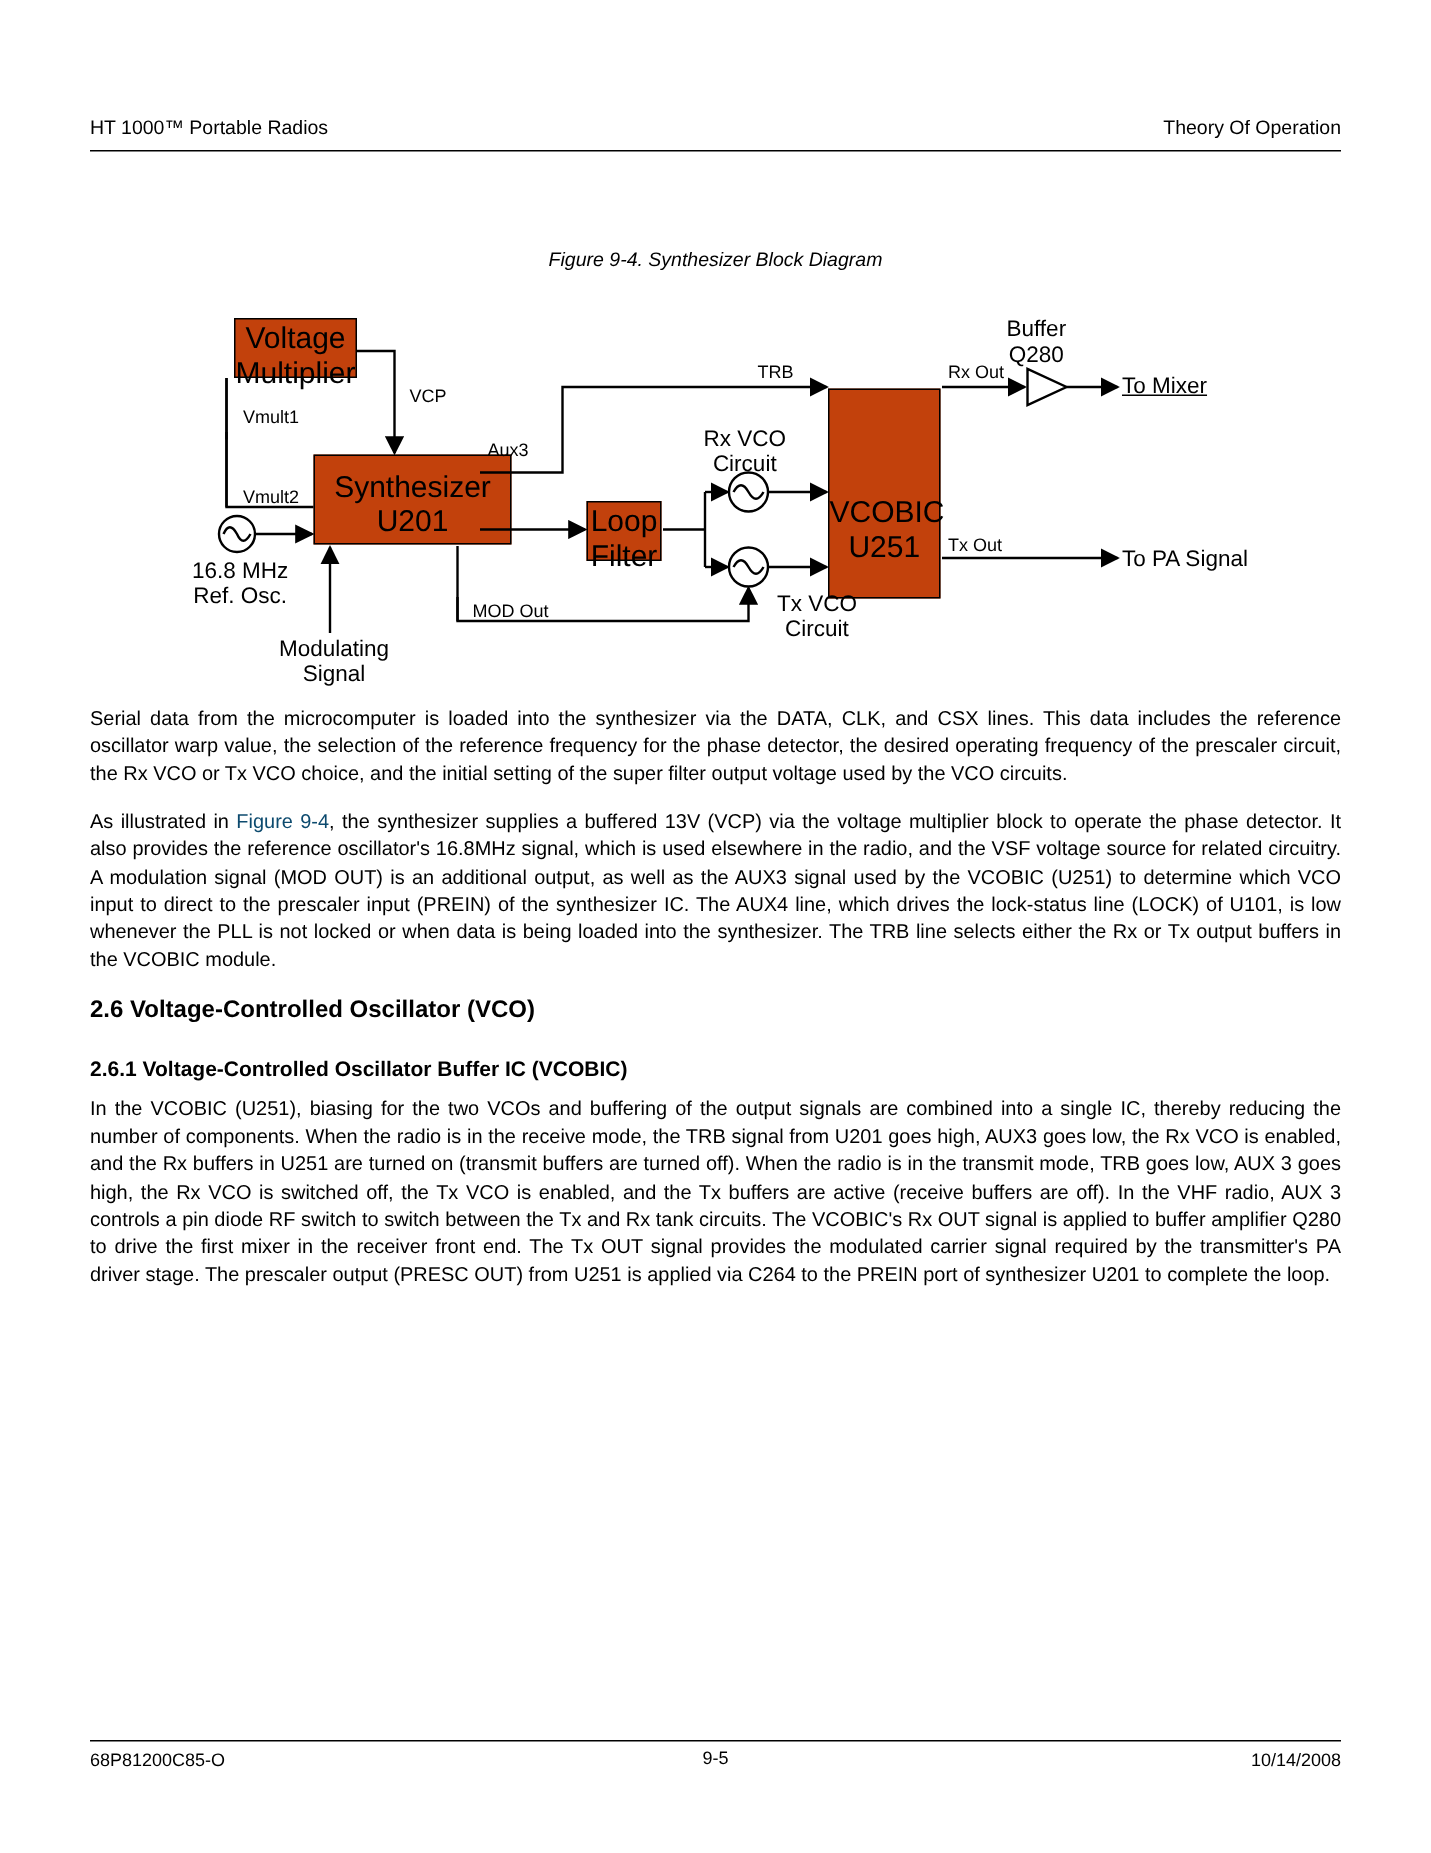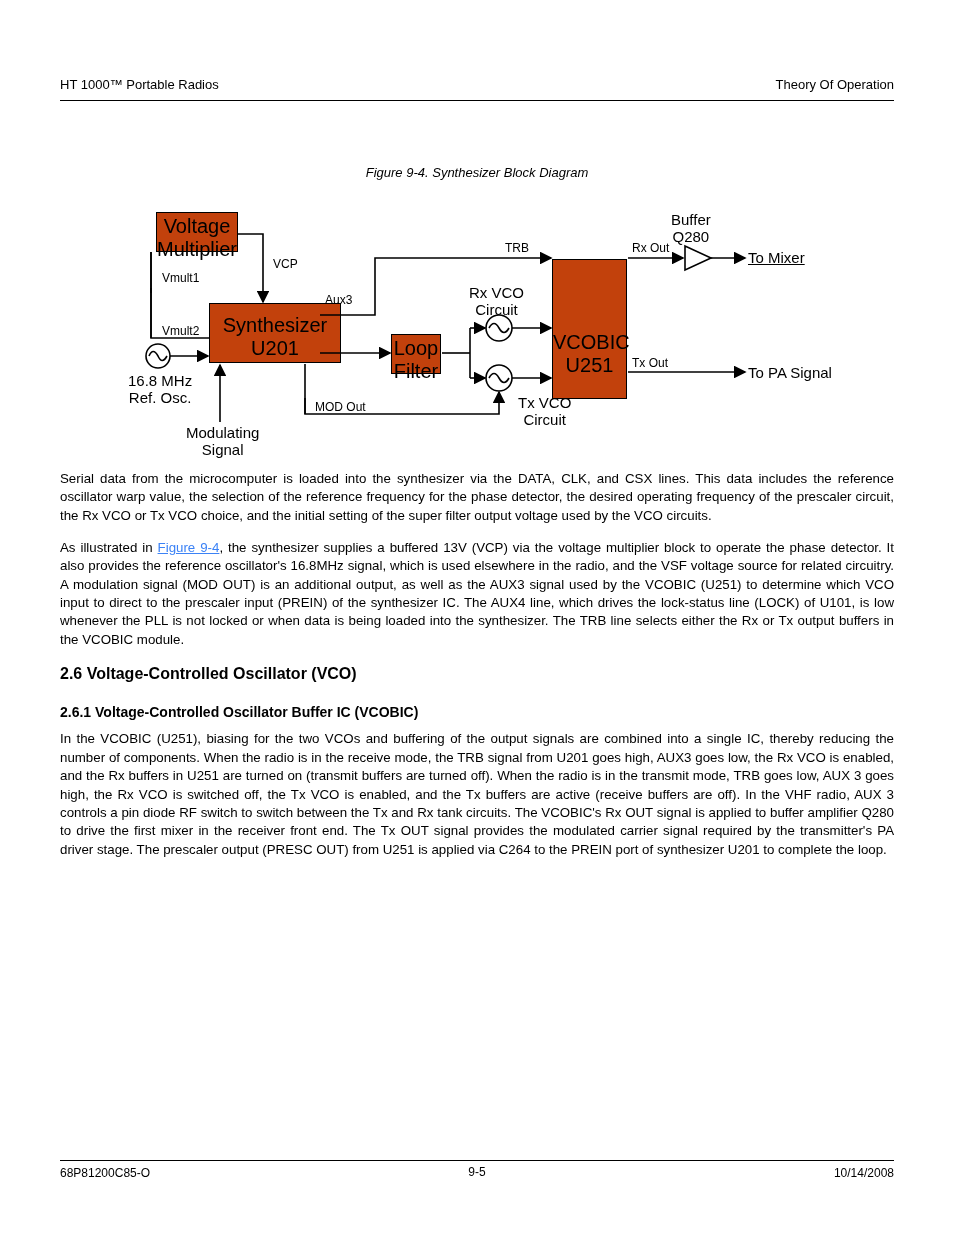--- a/index.html
+++ b/index.html
@@ -124,21 +124,21 @@
     font-size: 16px;
     font-weight: bold;
     margin-bottom: 10px;
   }
   .body-text .h3 {
     font-size: 14px;
     font-weight: bold;
     margin-top: 18px;
     margin-bottom: 8px;
   }
-  .link { color: #3b82f6; text-decoration: underline; }
+  .link { color: #0c4a6e; }
 </style>
 </head>
 <body>
 
 <div class="page">
 
   <div class="header-left">HT 1000™ Portable Radios</div>
   <div class="header-right">Theory Of Operation</div>
   <div class="header-rule"></div>
 

